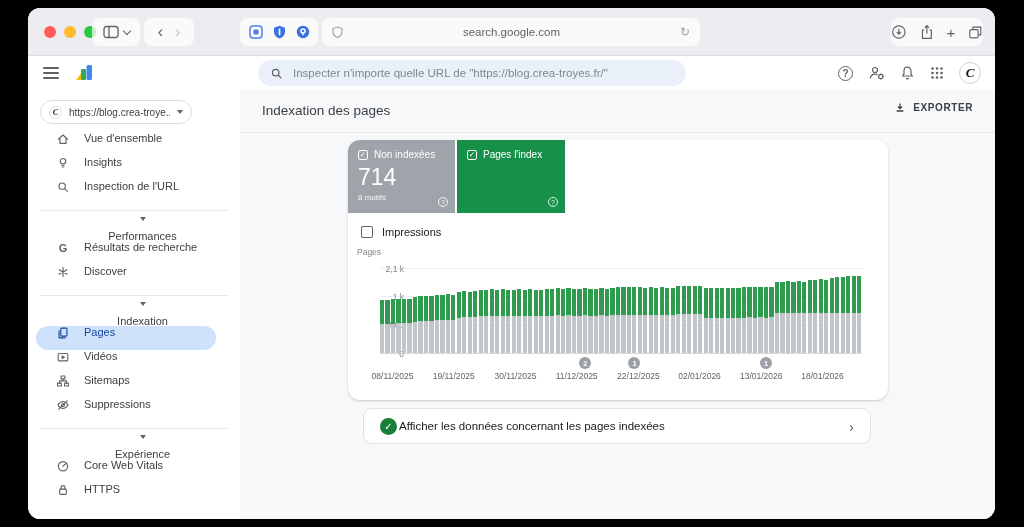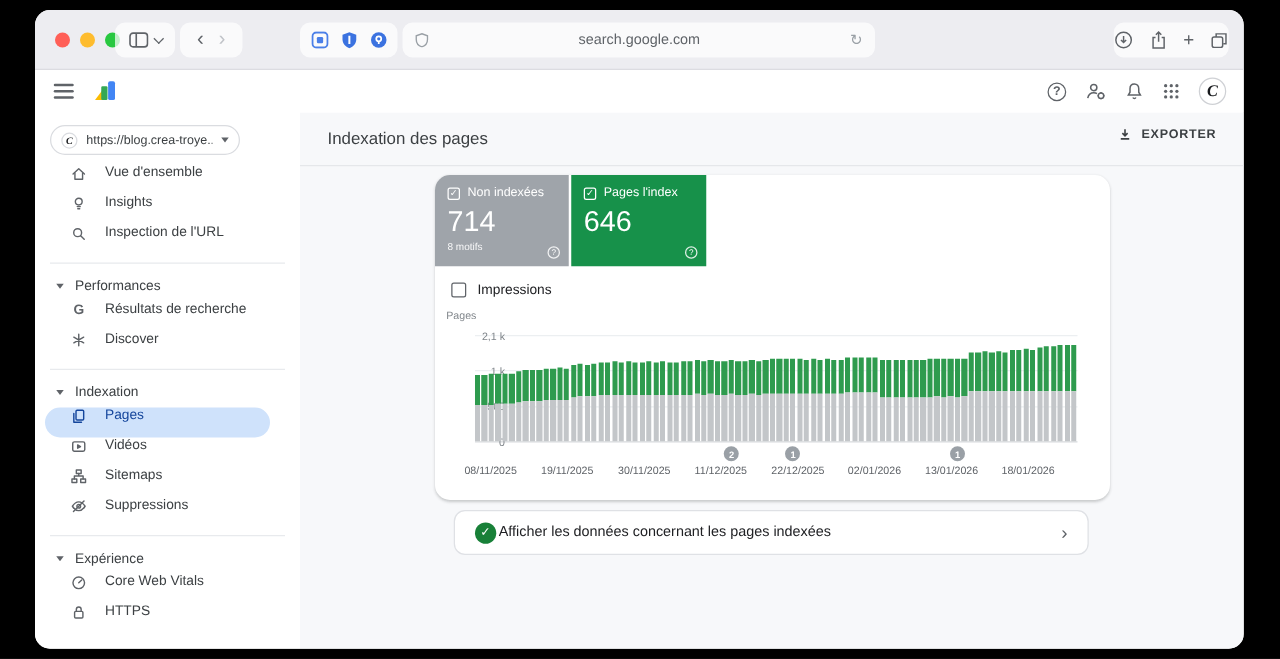--- a/index.html
+++ b/index.html
@@ -43,21 +43,21 @@
   .sidebar { position:absolute; left:0; top:0; bottom:0; width:212px; background:#fff; overflow:hidden; }
   .prop-pill { margin:10px 0 0 12px; width:152px; height:24px; border:1px solid #dadce0; border-radius:12px; display:flex; align-items:center; padding:0 8px; gap:7px; cursor:pointer; }
   .prop-pill .mini-logo { width:13px; height:13px; border-radius:50%; border:1px solid #dadce0; font-family:"Liberation Serif",serif; font-style:italic; font-weight:700; font-size:8px; color:#17191c; display:flex; align-items:center; justify-content:center; flex:none; }
   .prop-pill span.lbl { font-size:10px; color:#3c4043; flex:1; white-space:nowrap; overflow:hidden; }
   .caret-down { width:0; height:0; border-left:3.5px solid transparent; border-right:3.5px solid transparent; border-top:4px solid #5f6368; flex:none; }
   .nav { margin-top:8px; }
   .nav-item { display:flex; gap:14px; height:24px; padding-left:28px; font-size:11px; color:#3c4043; cursor:pointer; }
   .nav-item .ic { width:14px; height:14px; display:flex; align-items:center; justify-content:center; color:#5f6368; flex:none; }
   .nav-item.selected { margin-right:24px; margin-left:8px; padding-left:20px; border-radius:12px; background:#cfe2fb; color:#14459c; }
   .nav-item.selected .ic svg * { stroke:#14459c; }
-  .nav-header { display:flex; align-items:center; gap:9px; height:24px; padding-left:17px; font-size:11px; color:#3c4043; cursor:pointer; }
+  .nav-header { display:flex; align-items:center; gap:9px; height:24px; padding-left:17px; font-size:11px; color:#3c4043; cursor:pointer;flex-direction:column; }
   .nav-div { border-top:1px solid #e8eaed; margin:6px 12px; }
   .gico { font-size:11px; font-weight:700; color:#5f6368; }
 
   .main { position:absolute; left:212px; right:0; top:0; bottom:0; background:#f7f8fa; }
   .main-top { position:relative; height:43px; border-bottom:1px solid #e5e7ea; }
   .page-title { position:absolute; left:22px; top:13px; font-size:13.5px; color:#3c4043; }
   .export-btn { position:absolute; right:22px; top:11px; display:flex; align-items:center; gap:7px; font-size:10px; font-weight:700; letter-spacing:.6px; color:#3c4043; cursor:pointer; }
 
   
   .card { position:absolute; background:#fff; border-radius:12px; box-shadow:0 1px 2px rgba(60,64,67,.18), 0 1px 3px rgba(60,64,67,.08); }
@@ -167,20 +167,29 @@
     <div class="hamburger">
         <i></i>
         <i></i>
         <i></i>
       </div>
     <svg class="logo" viewBox="0 0 20 20">
       <path d="M2 17 8 9v8z" fill="#fbbc04"></path>
       <rect x="7" y="6" width="5" height="11" rx="1" fill="#34a853"></rect>
       <rect x="12.5" y="2" width="5.5" height="15" rx="1.5" fill="#4285f4"></rect>
     </svg>
+    <div class="hsearch">
+      <svg width="13" height="13" viewBox="0 0 16 16">
+          <g fill="none" stroke="#5f6368" stroke-width="1.5">
+            <circle cx="7" cy="7" r="4"></circle>
+            <path d="M10 10l4 4"></path>
+          </g>
+        </svg>
+      <input type="text" placeholder="Inspecter n'importe quelle URL de &quot;https://blog.crea-troyes.fr/&quot;" style="">
+    </div>
     <div class="hicons">
       <span class="qcircle">?</span>
       <svg width="17" height="16" viewBox="0 0 17 16">
           <g fill="none" stroke="#5f6368" stroke-width="1.2">
             <circle cx="7" cy="5" r="2.5"></circle>
             <path d="M2.2 13.5c.6-3 2.5-4.3 4.8-4.3 1 0 1.9.2 2.6.7"></path>
             <circle cx="12.8" cy="11.5" r="2.2"></circle>
             <path d="M12.8 8.6v1M12.8 13.4v1M10 11.5h1M14.6 11.5h1"></path>
           </g>
         </svg>
@@ -374,21 +383,20 @@
           </div>
           <div class="statvalue">714</div>
           <div class="statsub">8 motifs</div>
           <span class="stathelp">?</span>
         </div>
         <div class="statbox stat-green" style="background: rgb(23, 145, 74);">
           <div class="statrow">
             <span class="wcheck">✓</span>
             <span class="statlabel">Pages l'index</span>
           </div>
-          <div class="statvalue">646</div>
           <span class="stathelp">?</span>
         </div>
 
         <div class="impress">
           <span class="cb"></span>
           <span>Impressions</span>
         </div>
 
         <div class="ylab-title">Pages</div>
         <div class="plot">

